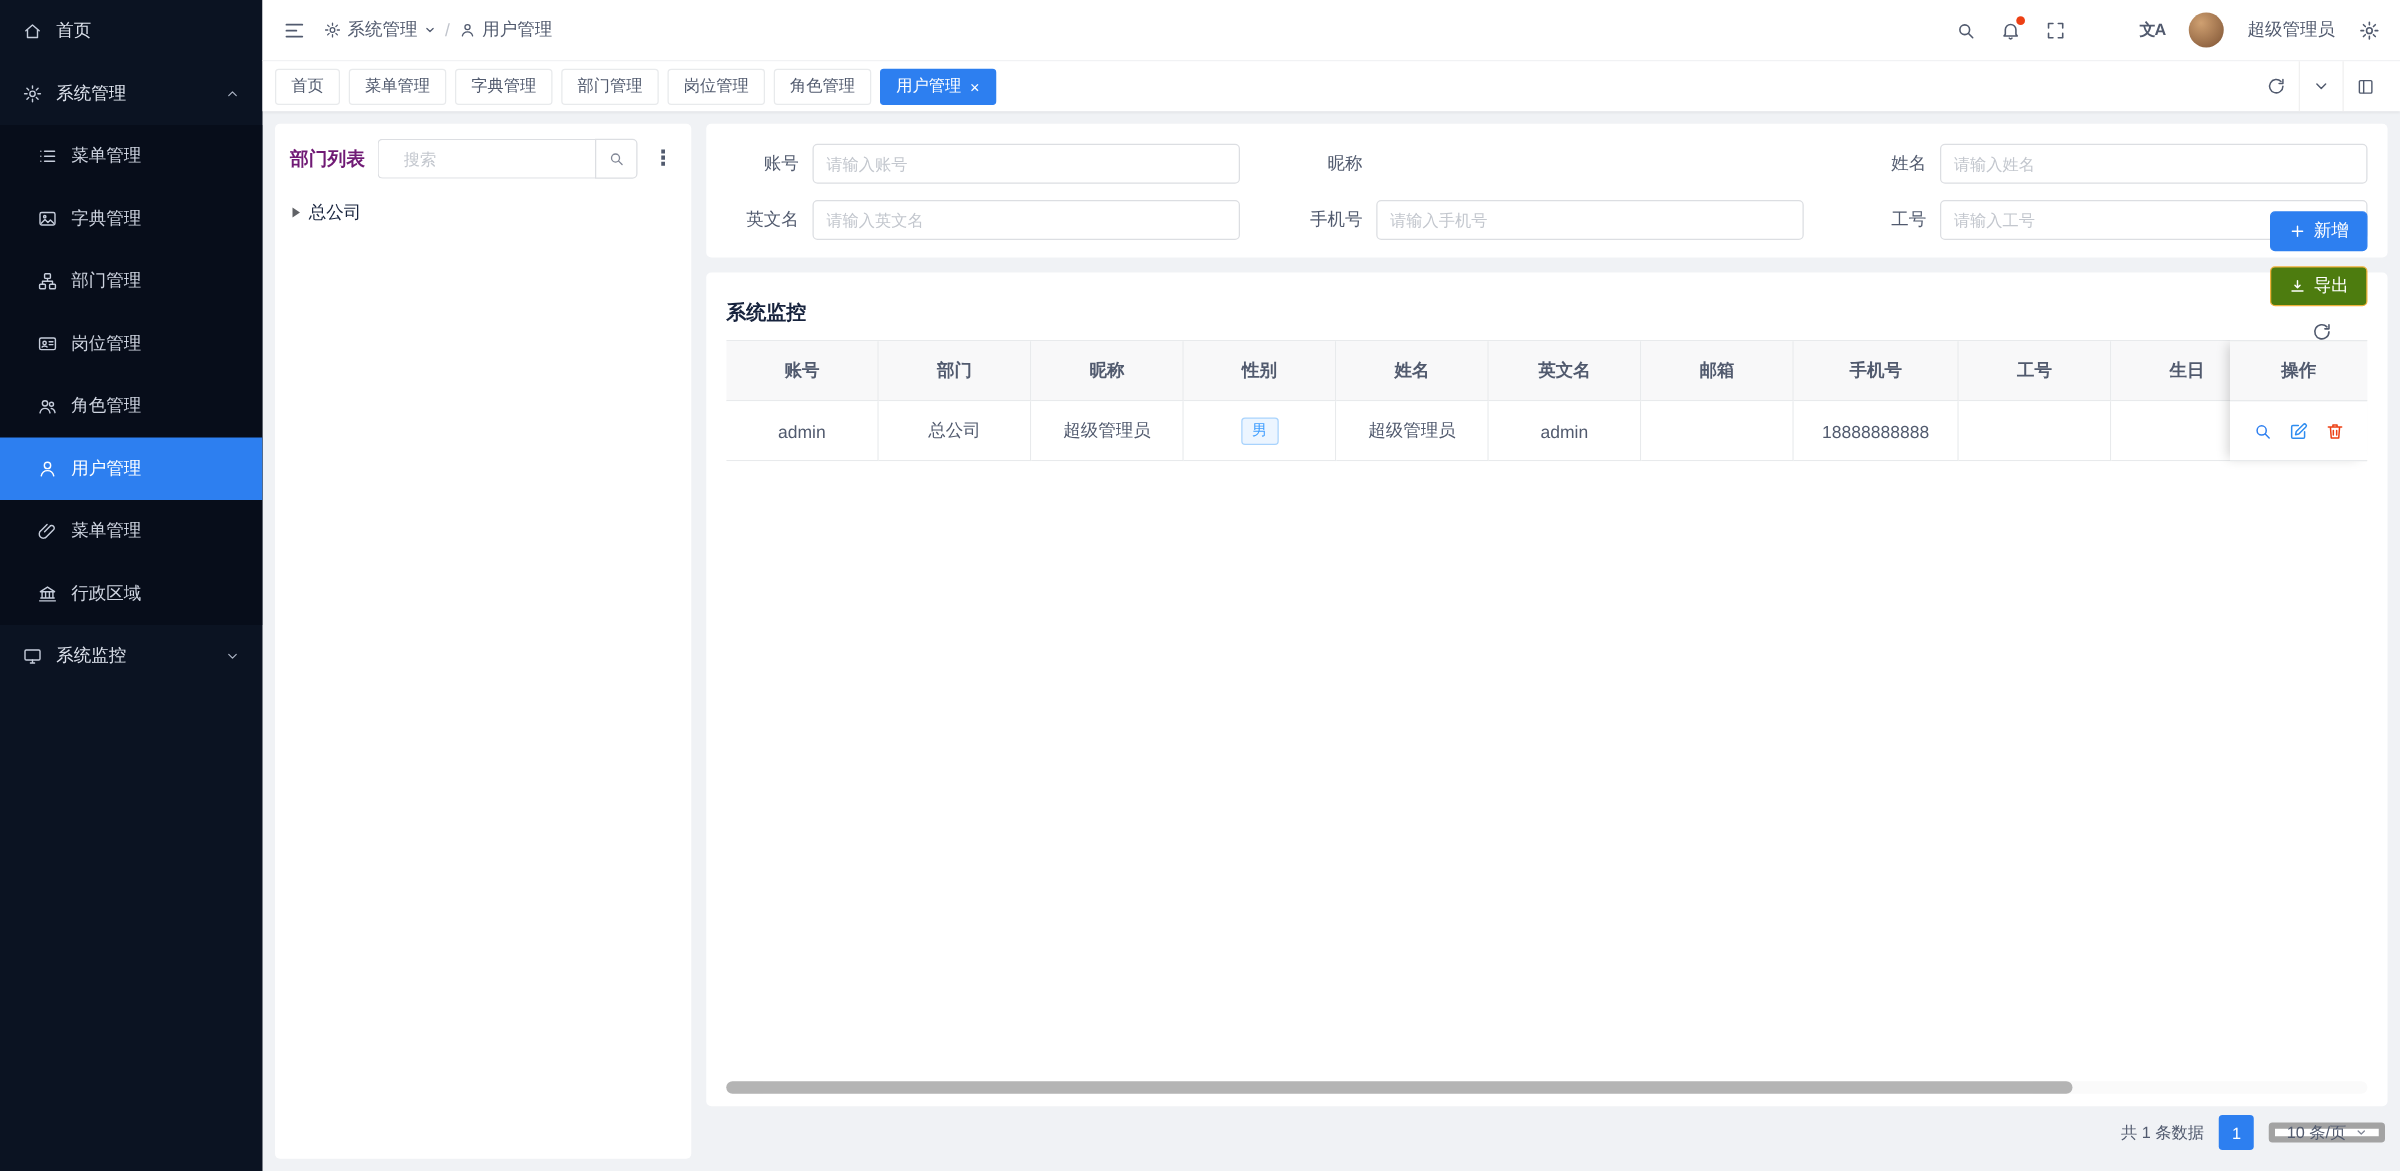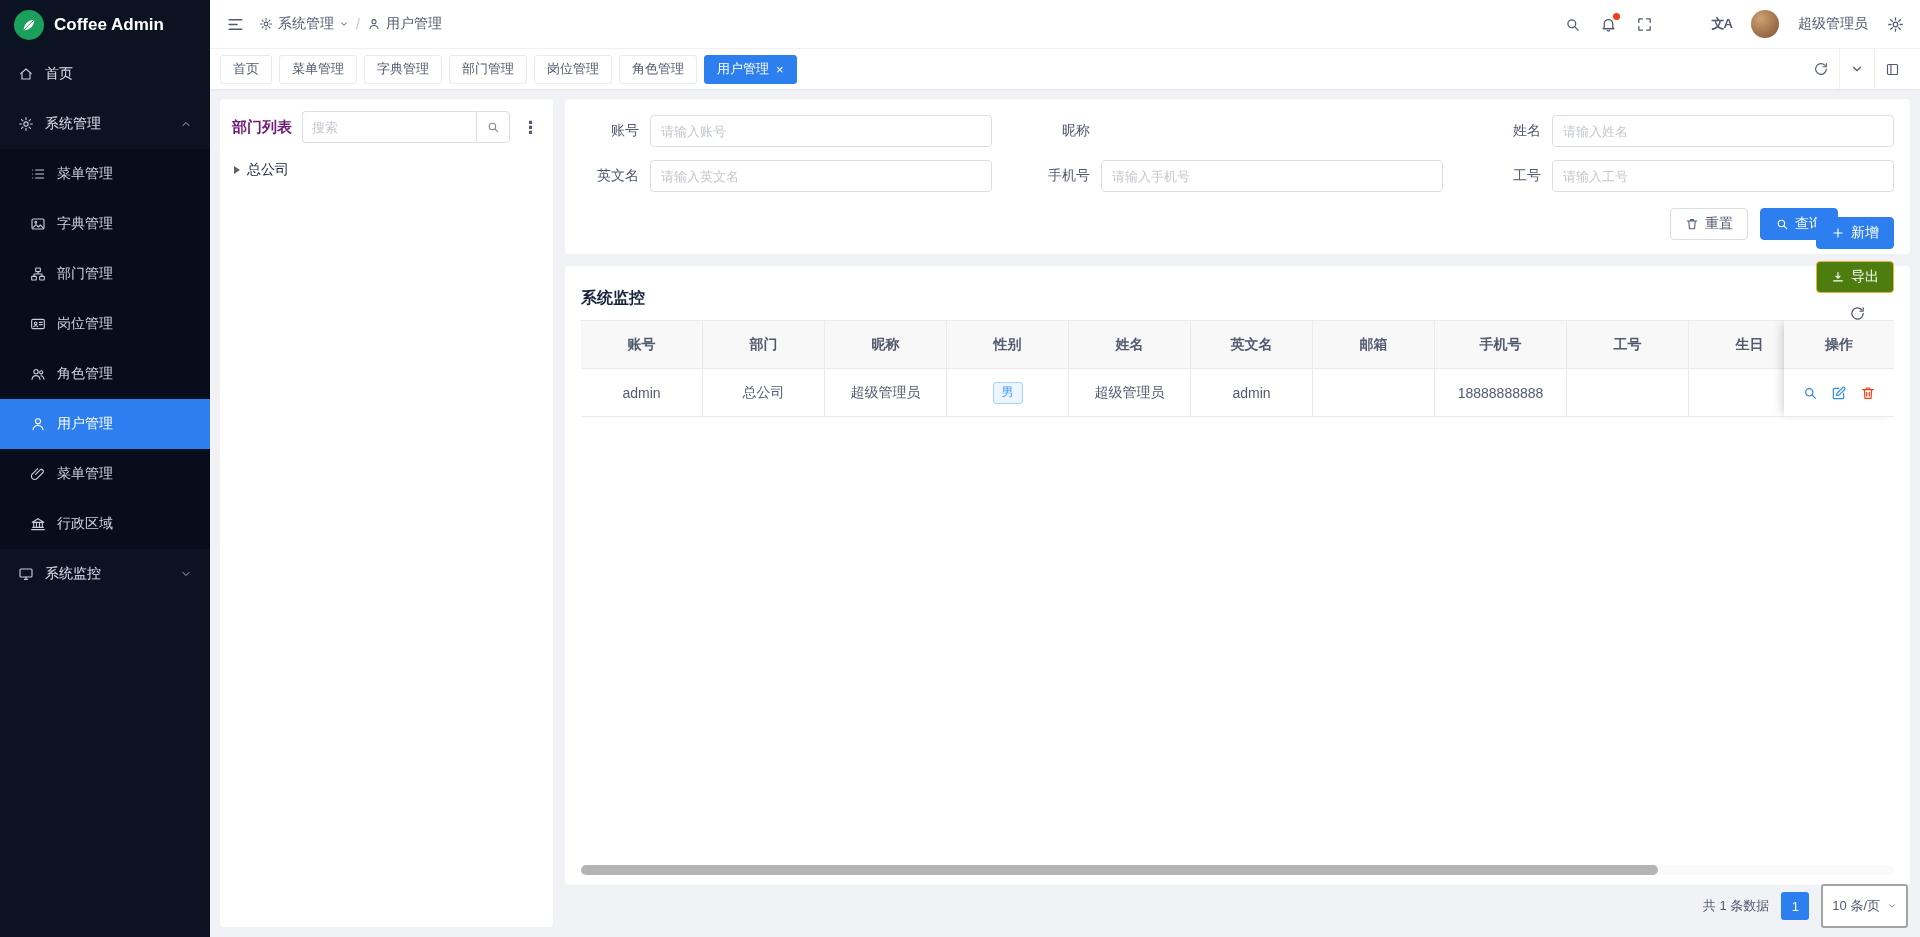--- a/index.html
+++ b/index.html
@@ -44,21 +44,21 @@
   .tab-actions .icon-btn { padding:0 10px; height:100%; }
   .v-divider { width:1px; height:100%; background:#f0f0f0; }
 
   .content { flex:1; display:flex; padding:10px; gap:12px; min-height:0; }
 
   
   .dept-panel { width:333px; background:#fff; border-radius:4px; padding:12px 12px; flex-shrink:0; display:flex; flex-direction:column; }
   .dept-header { display:flex; align-items:center; gap:10px; }
   .dept-title { font-size:15px; font-weight:bold; color:#701a75; white-space:nowrap; }
   .dept-search { flex:1; display:flex; min-width:0; }
-  .dept-search input { flex:1; min-width:0; height:32px; border:1px solid #dcdee2; border-right:none; border-radius:4px 0 0 4px; padding:0 9px; font-size:13px; color:#515a6e; outline:none; }
+  .dept-search input { flex:1; min-width:0; height:32px; border:1px solid #dcdee2; border-right:none; border-radius:4px 0 0 4px; padding:0 20px; font-size:13px; color:#515a6e; outline:none; }
   .dept-search-btn { width:34px; height:32px; border:1px solid #dcdee2; border-radius:0 4px 4px 0; display:flex; align-items:center; justify-content:center; color:#808695; cursor:pointer; background:#fff; }
   .more-btn { font-size:17px; font-weight:bold; color:#515a6e; cursor:pointer; padding:0 2px; }
   .tree { margin-top:14px; }
   .tree-item { display:flex; align-items:center; gap:7px; font-size:14px; color:#17233d; padding:4px 2px; cursor:pointer; }
   .caret { width:0; height:0; border-left:6px solid #606266; border-top:4px solid transparent; border-bottom:4px solid transparent; }
 
   
   .workspace { flex:1; display:flex; flex-direction:column; min-width:0; }
   .card { background:#fff; border-radius:4px; }
   .search-card { padding:16px 16px 14px; flex-shrink:0; }
@@ -94,39 +94,30 @@
   .ops-col { position:absolute; top:0; right:0; width:110px; background:#fff; box-shadow:-5px 0 9px -3px rgba(0,0,0,0.18); }
   .ops-th { height:49px; background:#f8f8f9; display:flex; align-items:center; justify-content:center; font-weight:bold; font-size:14px; color:#515a6e; border-bottom:1px solid #e8eaec; border-top:1px solid #e8eaec; }
   .ops-td { height:48px; display:flex; align-items:center; justify-content:center; gap:13px; border-bottom:1px solid #e8eaec; }
   .op-view { color:#2d7ff0; } .op-edit { color:#2d8cf0; } .op-del { color:#ed4014; }
 
   .h-scroll { height:10px; margin:6px 0 2px; position:relative; flex-shrink:0; background:#fafafa; border-radius:5px; }
   .h-thumb { position:absolute; left:0; top:0; height:10px; width:82%; background:#b4b4b4; border-radius:5px; cursor:pointer; }
 
   .pagination { height:42px; display:flex; align-items:center; justify-content:flex-end; gap:12px; font-size:13px; color:#515a6e; flex-shrink:0; padding-right:2px; }
   .page-num { min-width:28px; height:28px; padding:0 6px; background:#2d7ff0; color:#fff; border-radius:3px; display:flex; align-items:center; justify-content:center; font-size:13px; cursor:pointer; }
-  .page-size { height:44px; border:2px solid #a3a3a3; border-radius:3px; background:#fff; display:flex; align-items:center; gap:7px; padding:0 9px; cursor:pointer; }
+  .page-size { height:16px; border:5px solid #a3a3a3; border-radius:3px; background:#fff; display:flex; align-items:center; gap:7px; padding:0 9px; cursor:pointer; }
   .page-size .chev { display:inline-flex; color:#808695; }
   svg { display:block; }
 </style>
 </head>
 <body>
 
 <div class="app">
 
   <aside class="sidebar">
-    <div class="logo">
-      <span class="logo-badge">
-        <svg width="18" height="18" viewBox="0 0 24 24">
-            <path d="M5 19C5 11 11 5 19 5c0 8-6 14-14 14z" fill="#fff"></path>
-            <path d="M5 19C9 15 13 10.5 19 5" stroke="#1aa05a" stroke-width="1.3" fill="none"></path>
-          </svg>
-      </span>
-      <span class="logo-text">Coffee Admin</span>
-    </div>
 
     <nav class="menu">
       <div class="menu-item">
         <span class="mi-icon">
             <svg width="16" height="16" viewBox="0 0 24 24" fill="none" stroke="currentColor" stroke-width="1.7" stroke-linecap="round" stroke-linejoin="round">
               <path d="M4 11.5L12 4.5l8 7"></path>
               <path d="M6 10v9.5h12V10"></path>
             </svg>
           </span>
         <span>首页</span>
@@ -399,47 +390,20 @@
               <input class="form-input" placeholder="请输入英文名" style="">
             </div>
             <div class="form-item">
               <label class="form-label">手机号</label>
               <input class="form-input" placeholder="请输入手机号" style="">
             </div>
             <div class="form-item">
               <label class="form-label">工号</label>
               <input class="form-input" placeholder="请输入工号" style="">
             </div>
-          </div>
-          <div class="form-actions">
-            <button class="btn">
-              <span>
-                  <svg width="14" height="14" viewBox="0 0 24 24" fill="none" stroke="currentColor" stroke-width="1.8" stroke-linecap="round" stroke-linejoin="round">
-                    <path d="M4 7h16M9.5 7V4.5h5V7M6.5 7l1 13h9l1-13"></path>
-                  </svg>
-                </span>
-              <span>重置</span>
-            </button>
-            <button class="btn btn-primary">
-              <span>
-                  <svg width="14" height="14" viewBox="0 0 24 24" fill="none" stroke="currentColor" stroke-width="2" stroke-linecap="round">
-                    <circle cx="11" cy="11" r="5.5"></circle>
-                    <path d="M15.3 15.3L20 20"></path>
-                  </svg>
-                </span>
-              <span>查询</span>
-            </button>
-            <span class="link-btn">
-              <span>收起</span>
-              <span>
-                  <svg width="12" height="12" viewBox="0 0 24 24" fill="none" stroke="currentColor" stroke-width="2.2" stroke-linecap="round" stroke-linejoin="round">
-                    <path d="M6 15l6-6 6 6"></path>
-                  </svg>
-                </span>
-            </span>
           </div>
         </div>
 
         <div class="card table-card">
           <div class="list-header">
             <span class="list-title">系统监控</span>
             <div class="list-actions">
               <button class="btn btn-primary">
                 <span>
                     <svg width="14" height="14" viewBox="0 0 24 24" fill="none" stroke="currentColor" stroke-width="2" stroke-linecap="round">

